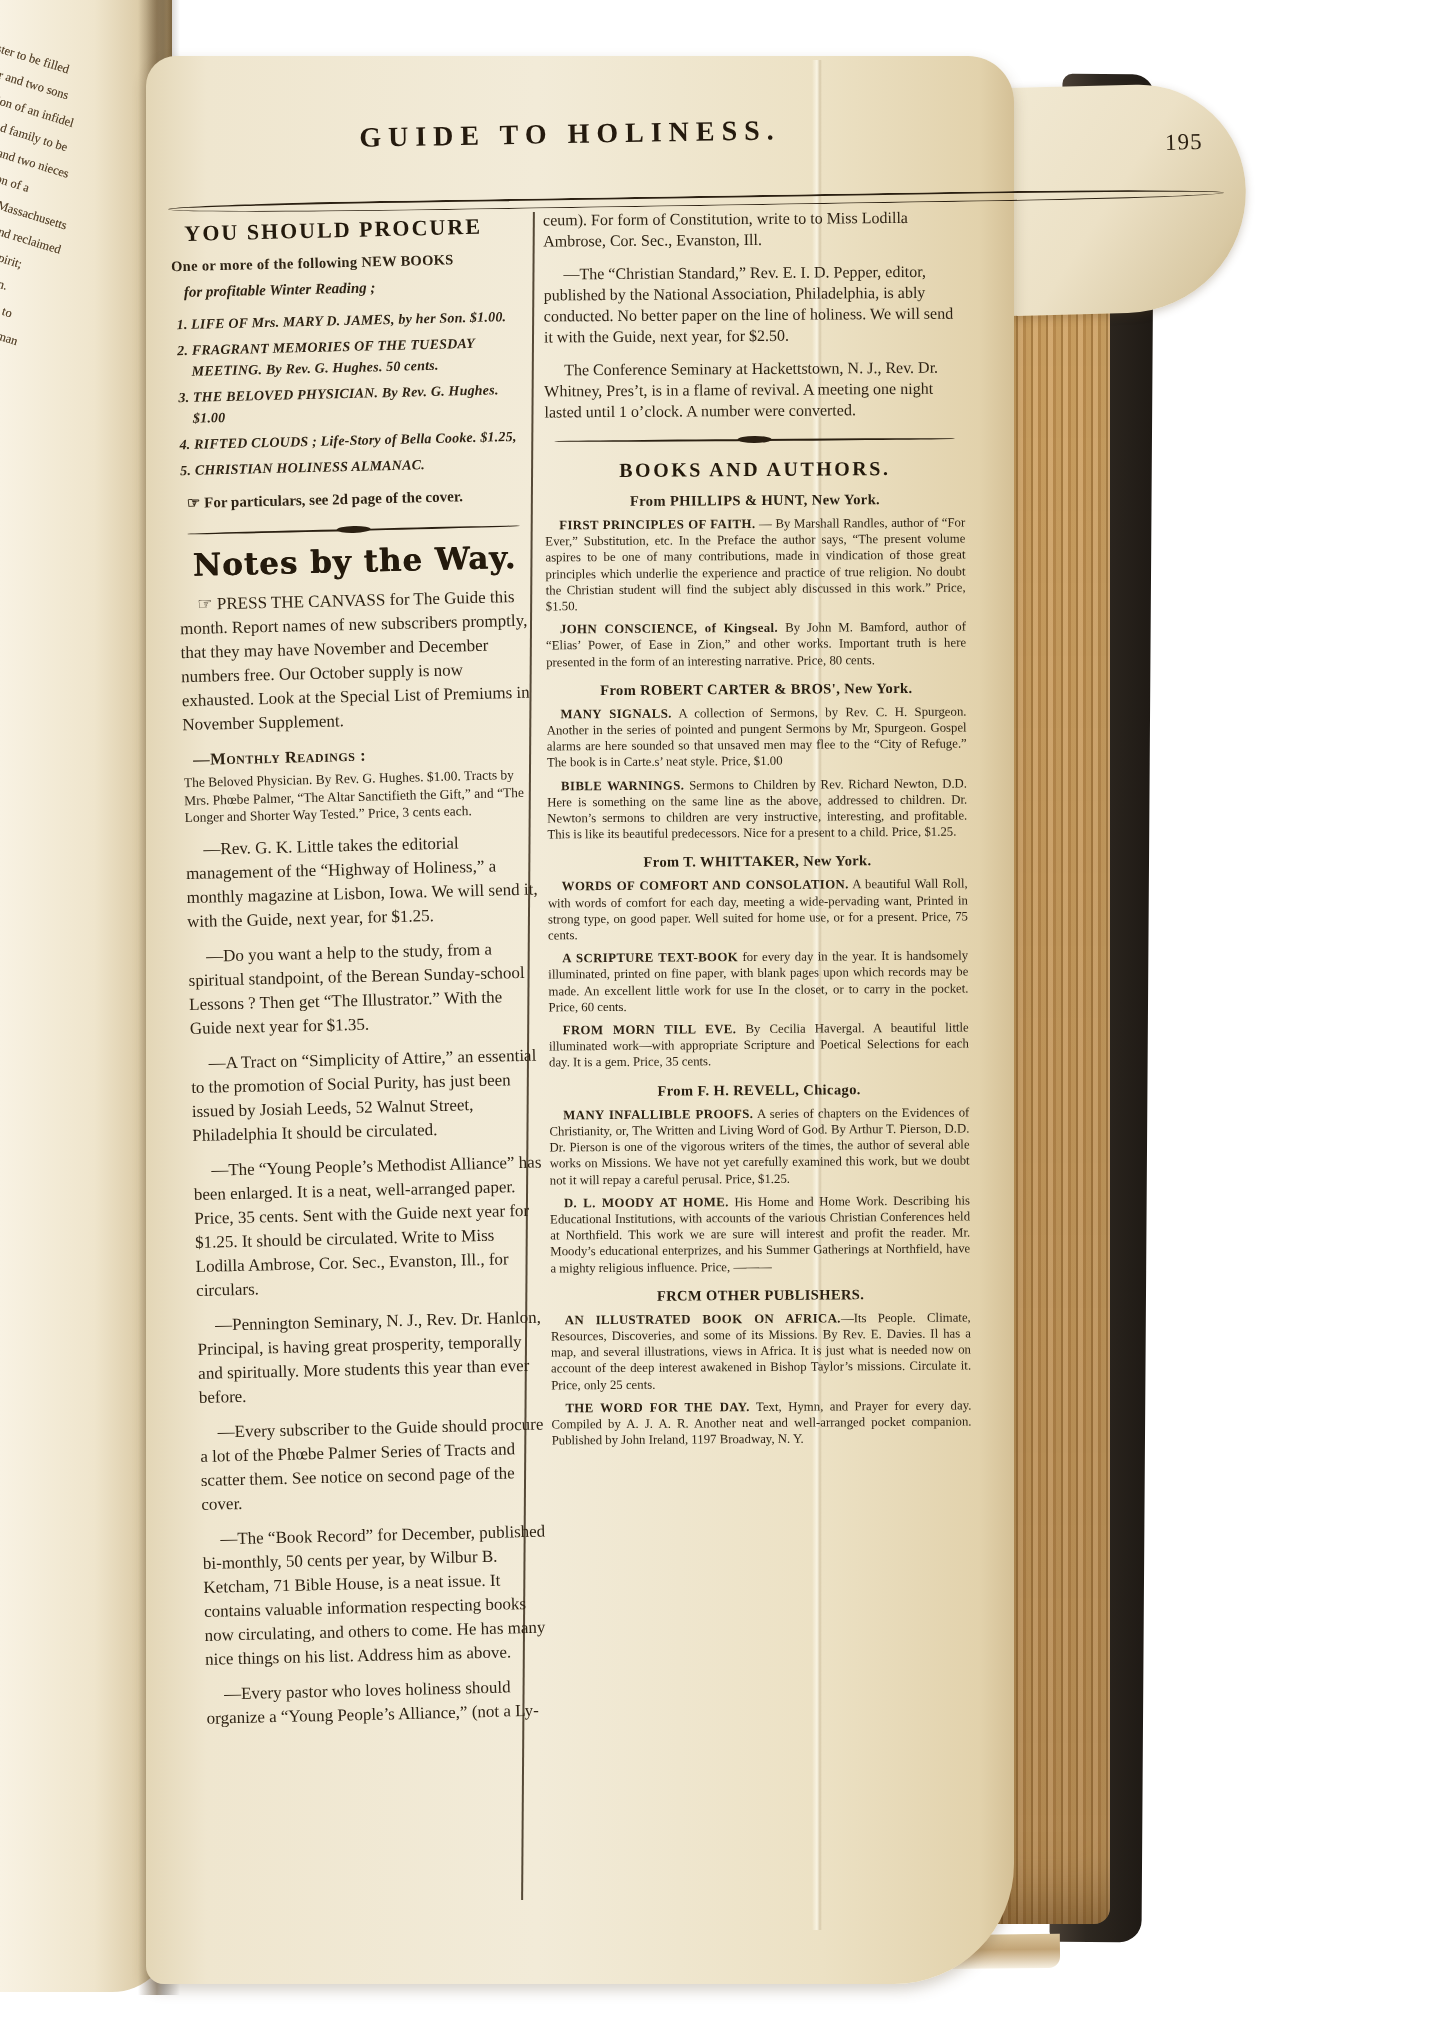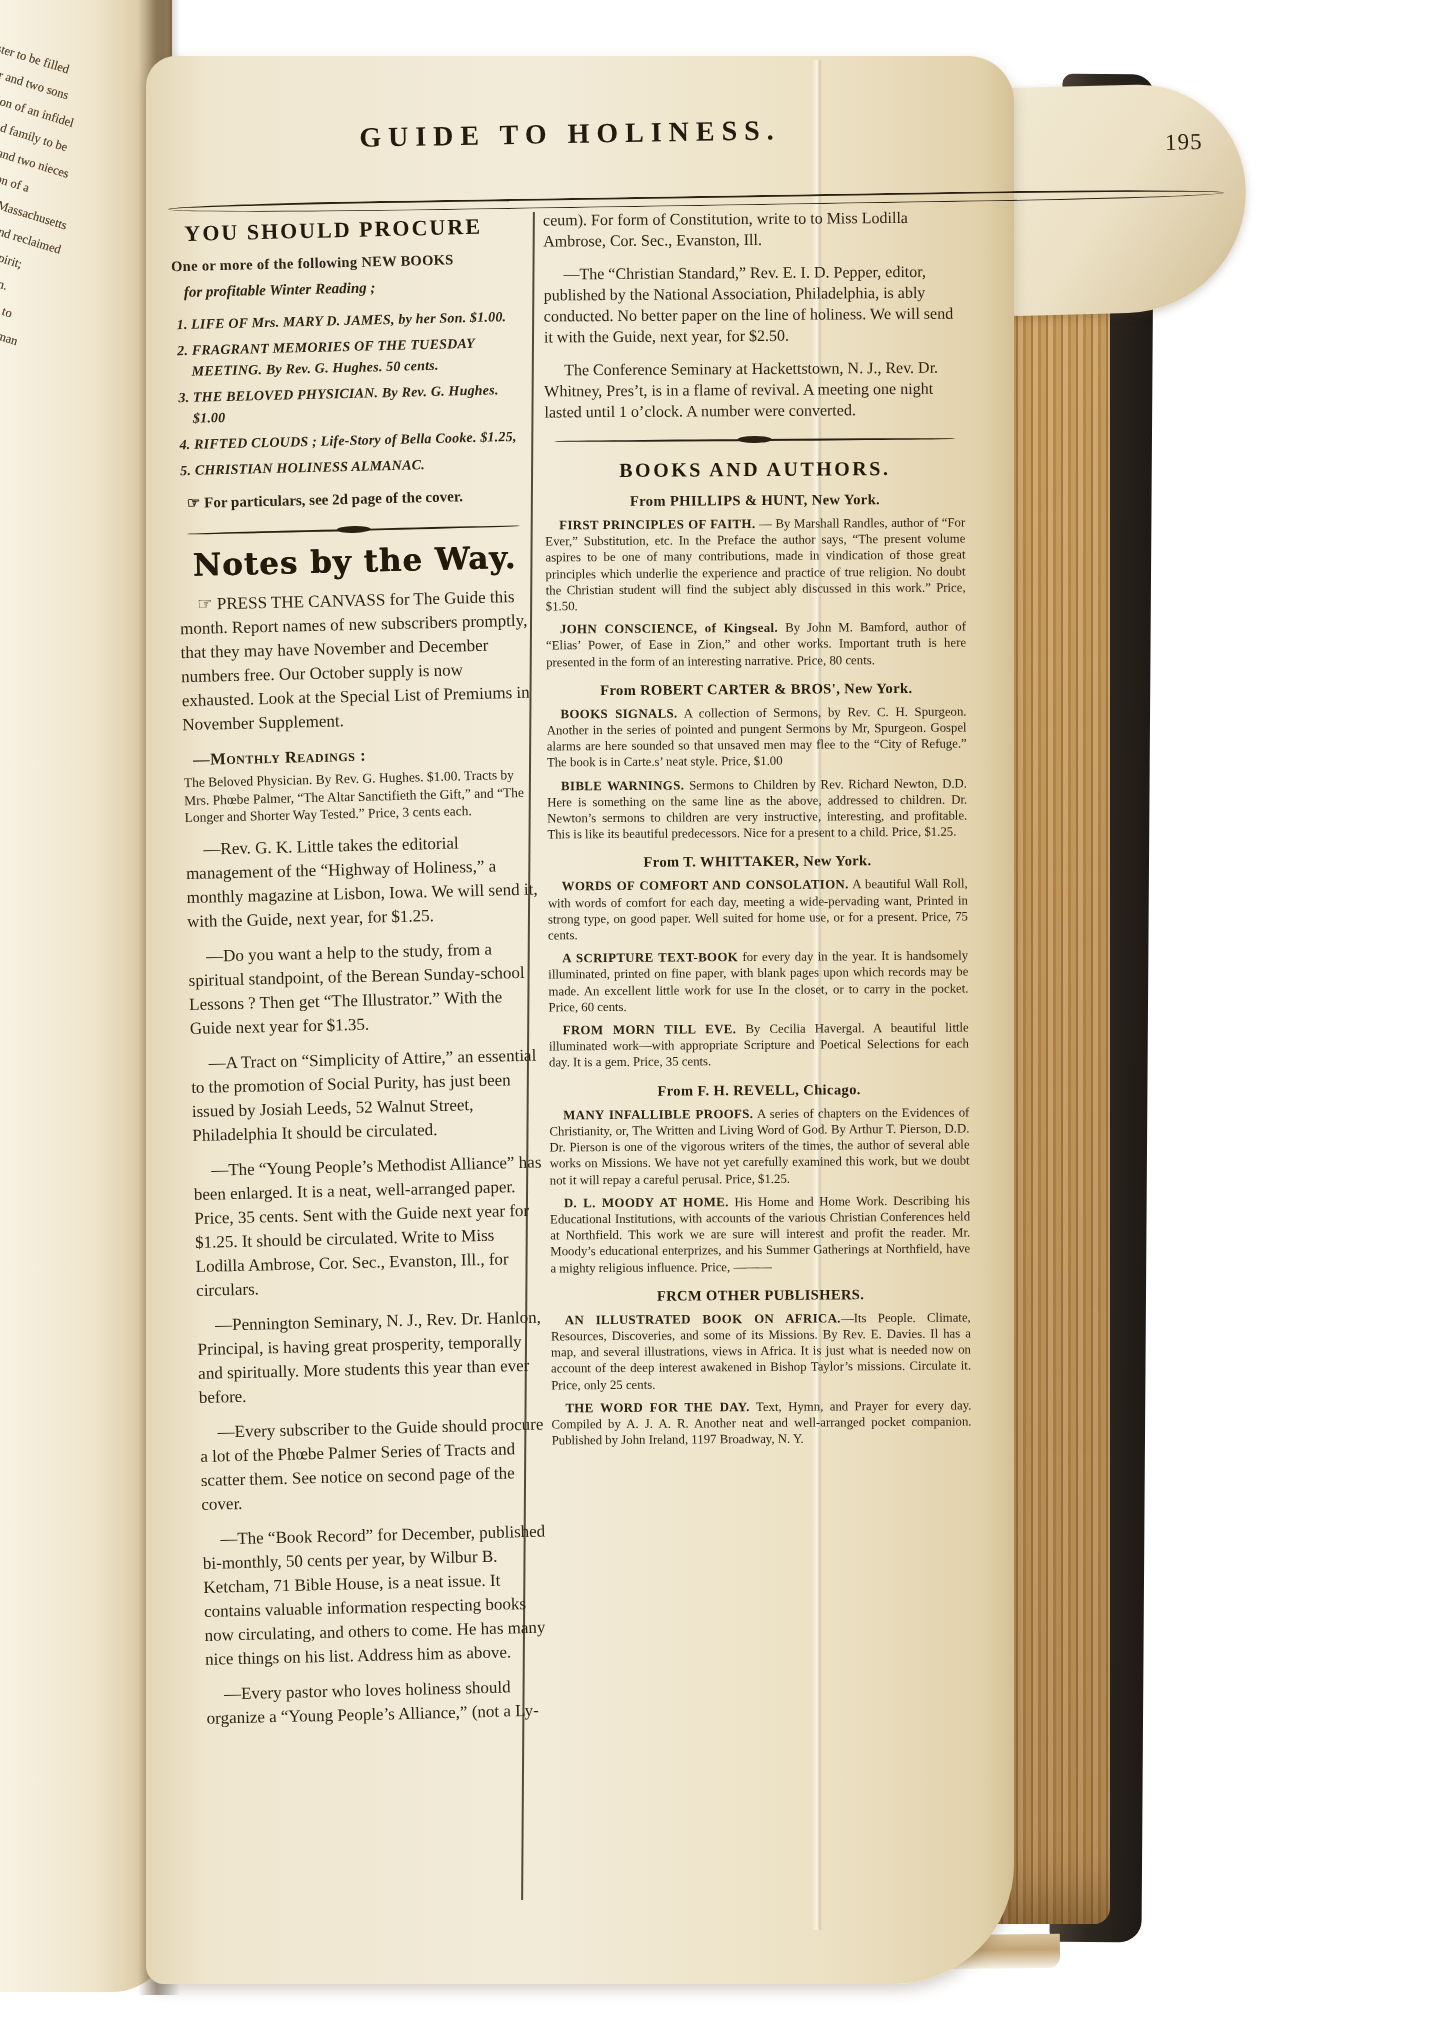--- a/index.html
+++ b/index.html
@@ -244,21 +244,21 @@
     <div class="publisher">From PHILLIPS &amp; HUNT, New York.</div>
     <div>
         <div class="entry"><span class="entry-lead">FIRST PRINCIPLES OF FAITH.</span><span class="entry-text"> — By Marshall Randles, author of “For Ever,” Substitution, etc.  In the Preface the author says, “The present volume aspires to be one of many contributions, made in vindication of those great principles which underlie the experience and practice of true religion.  No doubt the Christian student will find the subject ably discussed in this work.”  Price, $1.50.</span></div>
         <div class="entry"><span class="entry-lead">JOHN CONSCIENCE, of Kingseal.</span><span class="entry-text">  By John M. Bamford, author of “Elias’ Power, of Ease in Zion,” and other works.  Important truth is here presented in the form of an interesting narrative.  Price, 80 cents.</span></div>
       </div>
   </div>
 
   <div>
     <div class="publisher">From ROBERT CARTER &amp; BROS', New York.</div>
     <div>
-        <div class="entry"><span class="entry-lead">BOOKS SIGNALS.</span><span class="entry-text">  A collection of Sermons, by Rev. C. H. Spurgeon.  Another in the series of pointed and pungent Sermons by Mr, Spurgeon.  Gospel alarms are here sounded so that unsaved men may flee to the “City of Refuge.”  The book is in Carte.s’ neat style.  Price, $1.00</span></div>
+        <div class="entry"><span class="entry-lead">MANY SIGNALS.</span><span class="entry-text">  A collection of Sermons, by Rev. C. H. Spurgeon.  Another in the series of pointed and pungent Sermons by Mr, Spurgeon.  Gospel alarms are here sounded so that unsaved men may flee to the “City of Refuge.”  The book is in Carte.s’ neat style.  Price, $1.00</span></div>
         <div class="entry"><span class="entry-lead">BIBLE WARNINGS.</span><span class="entry-text">  Sermons to Children by Rev. Richard Newton, D.D.  Here is something on the same line as the above, addressed to children.  Dr. Newton’s sermons to children are very instructive, interesting, and profitable.  This is like its beautiful predecessors.  Nice for a present to a child.  Price, $1.25.</span></div>
       </div>
   </div>
 
   <div>
     <div class="publisher">From T. WHITTAKER, New York.</div>
     <div>
         <div class="entry"><span class="entry-lead">WORDS OF COMFORT AND CONSOLATION.</span><span class="entry-text">  A beautiful Wall Roll, with words of comfort for each day, meeting a wide-pervading want, Printed in strong type, on good paper.  Well suited for home use, or for a present.  Price, 75 cents.</span></div>
         <div class="entry"><span class="entry-lead">A SCRIPTURE TEXT-BOOK</span><span class="entry-text"> for every day in the year.  It is handsomely illuminated, printed on fine paper, with blank pages upon which records may be made.  An excellent little work for use In the closet, or to carry in the pocket.  Price, 60 cents.</span></div>
         <div class="entry"><span class="entry-lead">FROM MORN TILL EVE.</span><span class="entry-text">  By Cecilia Havergal.  A beautiful little illuminated work—with appropriate Scripture and Poetical Selections for each day.  It is a gem.  Price, 35 cents.</span></div>

